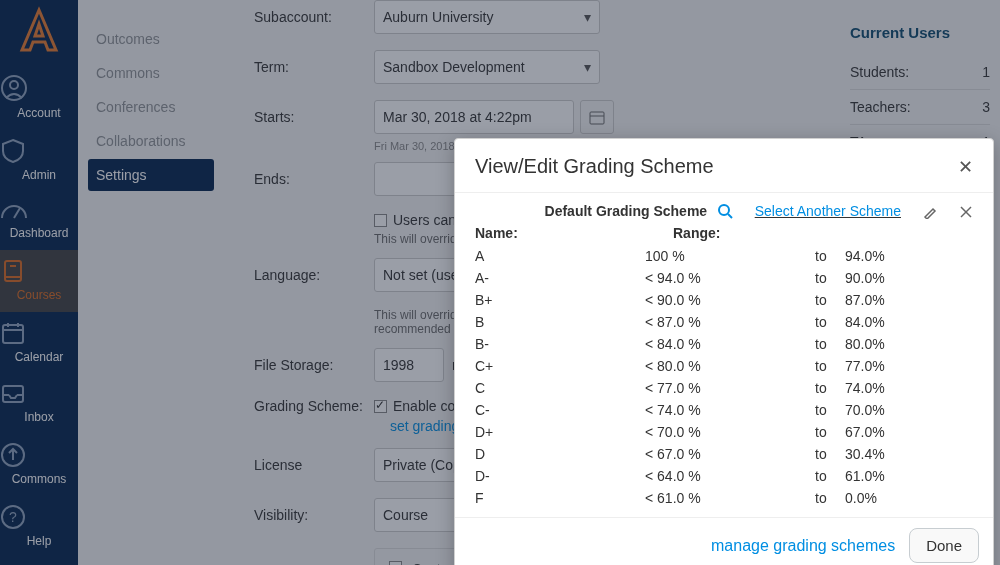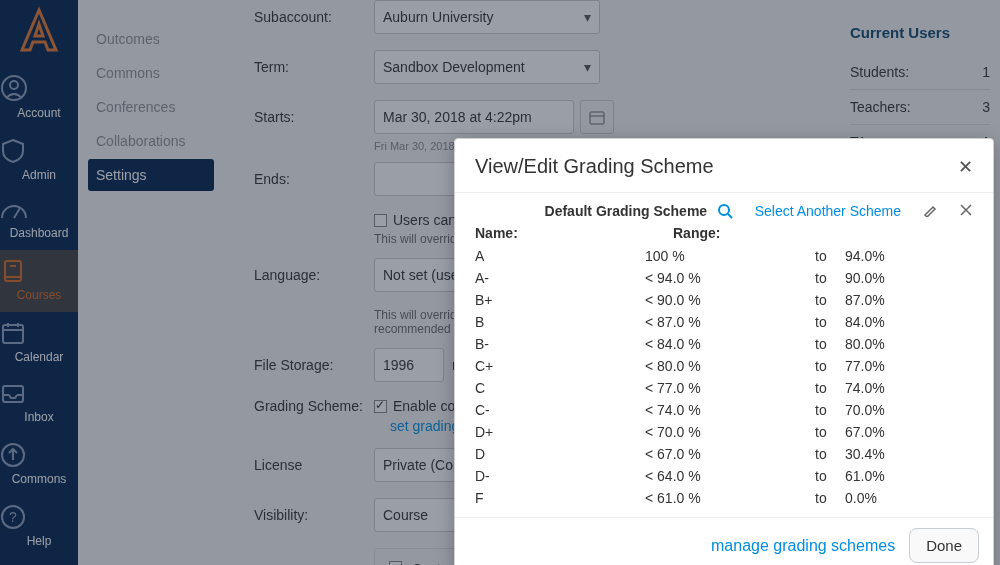--- a/index.html
+++ b/index.html
@@ -88,21 +88,21 @@
   }
   .modal-header {
     padding: 16px 20px 14px; display:flex; justify-content:space-between; align-items:center;
     border-bottom: 1px solid #eee;
   }
   .modal-header h3 { font-size: 20px; font-weight: 400; color:#333;}
   .modal-header .close { cursor:pointer; font-size:18px; color:#555;}
   .modal-body { padding: 10px 20px 8px; }
   .scheme-top { display:flex; justify-content: space-between; align-items:center; }
   .scheme-title { text-align:center; flex:1; font-weight:600; font-size:14px;}
-  .scheme-actions { display:flex; align-items:flex-start; gap: 22px;}
+  .scheme-actions { display:flex; align-items:flex-end; gap: 22px; text-decoration: underline;}
   .search-icon { color:#008ee2; font-weight:bold; }
   .scheme-head { display:flex; margin-top:6px; font-weight:600; }
   .scheme-head .col-name { width: 170px;}
   .scheme-head .col-range { width: 200px; text-align:left; padding-left: 28px;}
   .scheme-rows { margin-top: 4px;}
   .scheme-row { display:flex; height: 22px; align-items:center; font-size:14px;}
   .scheme-row .g { width: 170px;}
   .scheme-row .r1 { width: 170px; text-align:left;}
   .scheme-row .to { width: 30px; }
   .scheme-row .r2 { }
@@ -262,21 +262,21 @@
     <div class="label">Language:</div>
     <div class="select" style="width:150px;">
       <span>Not set (user-c</span>
     </div>
   </div>
   <div class="dim-note">This will override any user/system language preferences. This is only recommended for foreign language courses</div>
 
   <div class="form-row">
     <div class="label">File Storage:</div>
     <div class="text-input" style="width:70px;">
-      <span>1996</span>
+      <span>1998</span>
     </div>
     <span style="margin-left:8px;">mega</span>
   </div>
 
   <div class="form-row" style="margin-bottom:4px;">
     <div class="label">Grading Scheme:</div>
     <span class="checkbox checked"></span>
     <span>Enable course</span>
   </div>
   <div style="margin-left:136px; margin-bottom:14px;">

